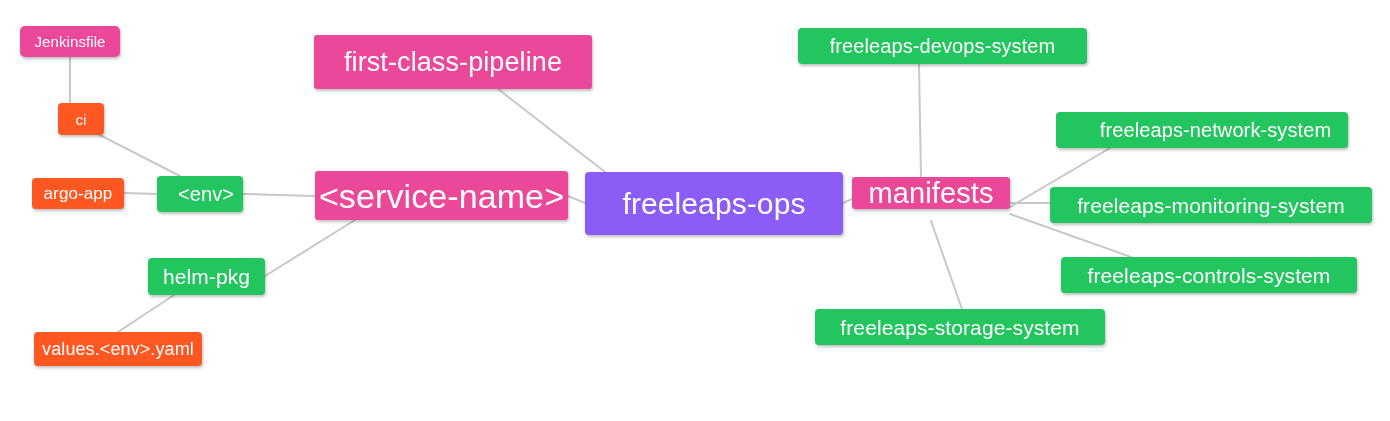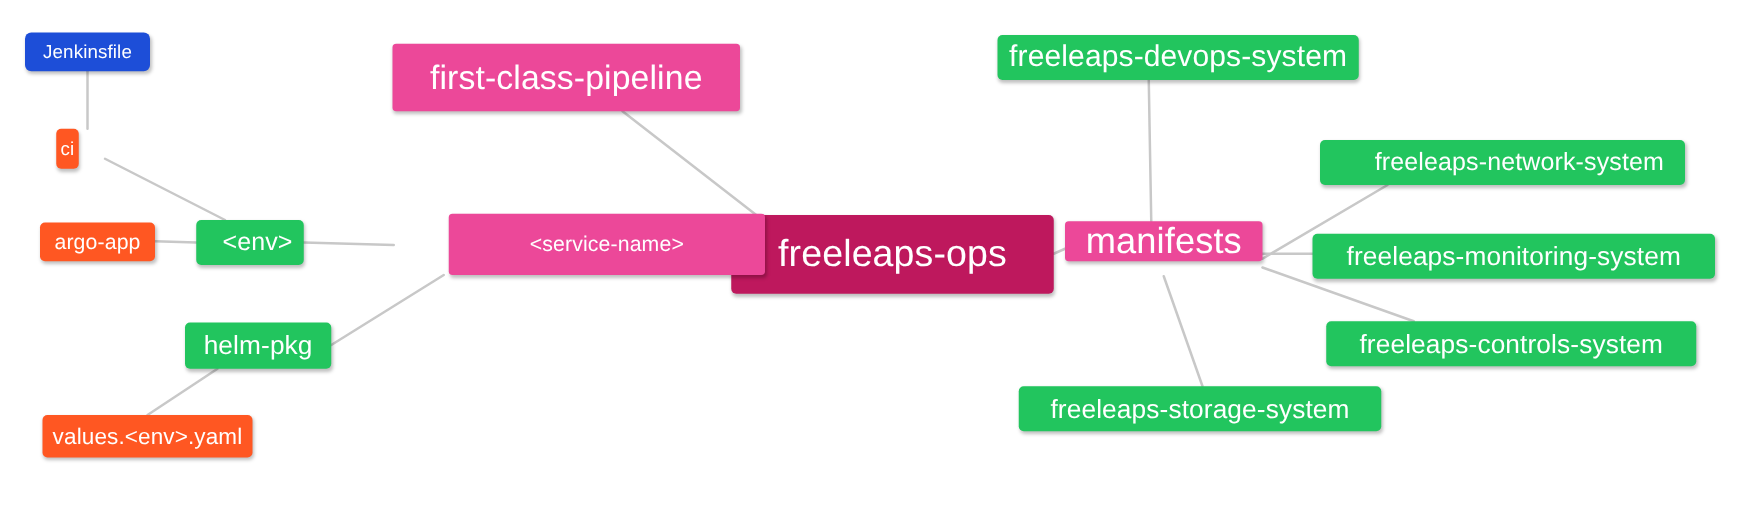--- a/index.html
+++ b/index.html
@@ -30,24 +30,24 @@
     align-items: center;
     justify-content: center;
     color: #ffffff;
     border-radius: 3px;
     white-space: nowrap;
     line-height: 1;
     letter-spacing: 0.1px;
     box-shadow: 1px 2px 3px rgba(0,0,0,0.25);
     user-select: none;
   }
-  .node.root      { background: #be185d; border-radius: 4px; }
+  .node.root      { background: #8b5cf6; border-radius: 4px; }
   .node.blue      { background: #ec4899; }
   .node.green     { background: #22c55e; border-radius: 4px; }
-  .node.orange    { background: #1d4ed8; border-radius: 5px; }
+  .node.orange    { background: #ec4899; border-radius: 5px; }
   .node.red       { background: #ff5722; border-radius: 4px; }
 </style>
 </head>
 <body>
 
 <div id="canvas">
   <svg id="edges" viewBox="0 0 1390 421">
       <line x1="585" y1="203" x2="568" y2="196" stroke="#c8c8c8" stroke-width="2" stroke-linecap="round"></line>
       <line x1="605" y1="172" x2="498" y2="89" stroke="#c8c8c8" stroke-width="2" stroke-linecap="round"></line>
       <line x1="843" y1="203" x2="852" y2="199" stroke="#c8c8c8" stroke-width="2" stroke-linecap="round"></line>
@@ -60,48 +60,48 @@
       <line x1="921" y1="177" x2="919" y2="64" stroke="#c8c8c8" stroke-width="2" stroke-linecap="round"></line>
       <line x1="1010" y1="207" x2="1110" y2="148" stroke="#c8c8c8" stroke-width="2" stroke-linecap="round"></line>
       <line x1="1010" y1="203" x2="1050" y2="203" stroke="#c8c8c8" stroke-width="2" stroke-linecap="round"></line>
       <line x1="1010" y1="214" x2="1131" y2="257" stroke="#c8c8c8" stroke-width="2" stroke-linecap="round"></line>
       <line x1="931" y1="221" x2="962" y2="309" stroke="#c8c8c8" stroke-width="2" stroke-linecap="round"></line>
     </svg>
   <div id="node-layer">
       <div class="node root" style="left: 585px; top: 172px; width: 258px; height: 63px; font-size: 30px;">
         <span>freeleaps-ops</span>
       </div>
-      <div class="node blue" style="left: 315px; top: 171px; width: 253px; height: 49px; font-size: 17px; margin-left: 44px;">
+      <div class="node blue" style="left: 315px; top: 171px; width: 253px; height: 49px; font-size: 34px;">
         <span>&lt;service-name&gt;</span>
       </div>
       <div class="node blue" style="left: 314px; top: 35px; width: 278px; height: 54px; font-size: 27px;">
         <span>first-class-pipeline</span>
       </div>
       <div class="node blue" style="left: 852px; top: 177px; width: 158px; height: 32px; font-size: 29px;">
         <span>manifests</span>
       </div>
       <div class="node green" style="left: 157px; top: 176px; width: 86px; height: 36px; font-size: 20px; padding-left: 12px;">
         <span>&lt;env&gt;</span>
       </div>
       <div class="node green" style="left: 148px; top: 258px; width: 117px; height: 37px; font-size: 21px;">
         <span>helm-pkg</span>
       </div>
       <div class="node orange" style="left: 20px; top: 26px; width: 100px; height: 31px; font-size: 15px;">
         <span>Jenkinsfile</span>
       </div>
-      <div class="node red" style="left: 45px; top: 103px; width: 18px; height: 32px; font-size: 15px;">
+      <div class="node red" style="left: 58px; top: 103px; width: 46px; height: 32px; font-size: 15px;">
         <span>ci</span>
       </div>
       <div class="node red" style="left: 32px; top: 178px; width: 92px; height: 31px; font-size: 17px;">
         <span>argo-app</span>
       </div>
       <div class="node red" style="left: 10px; top: 332px; width: 168px; height: 34px; font-size: 18px; margin-left: 24px;">
         <span>values.&lt;env&gt;.yaml</span>
       </div>
-      <div class="node green" style="left: 798px; top: 28px; width: 289px; height: 36px; font-size: 24px;">
+      <div class="node green" style="left: 798px; top: 28px; width: 289px; height: 36px; font-size: 20px;">
         <span>freeleaps-devops-system</span>
       </div>
       <div class="node green" style="left: 1056px; top: 112px; width: 292px; height: 36px; font-size: 20px; padding-left: 27px;">
         <span>freeleaps-network-system</span>
       </div>
       <div class="node green" style="left: 1050px; top: 187px; width: 322px; height: 36px; font-size: 21px;">
         <span>freeleaps-monitoring-system</span>
       </div>
       <div class="node green" style="left: 1061px; top: 257px; width: 296px; height: 36px; font-size: 21px;">
         <span>freeleaps-controls-system</span>

